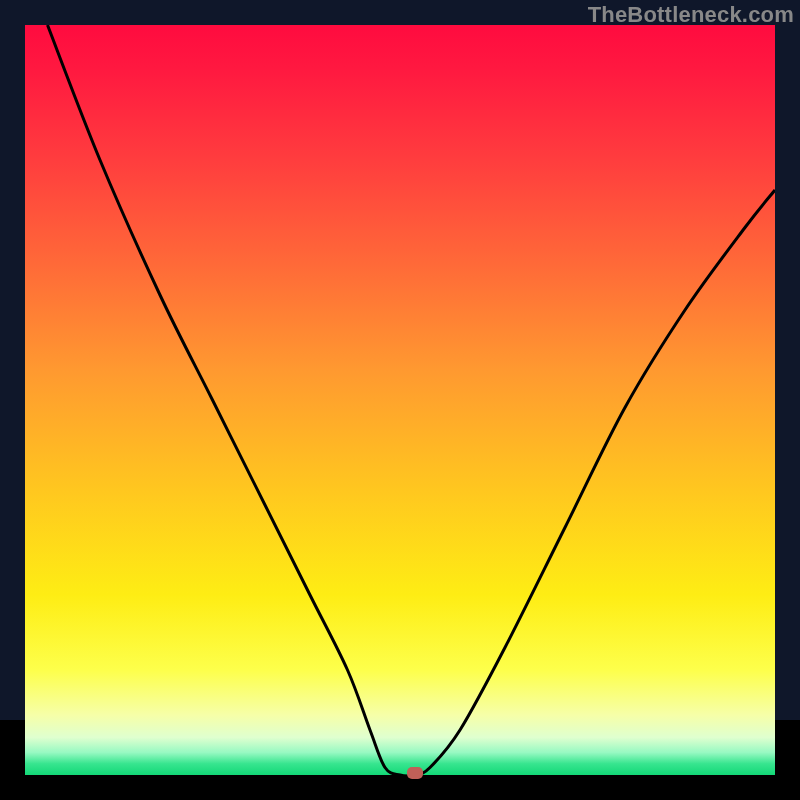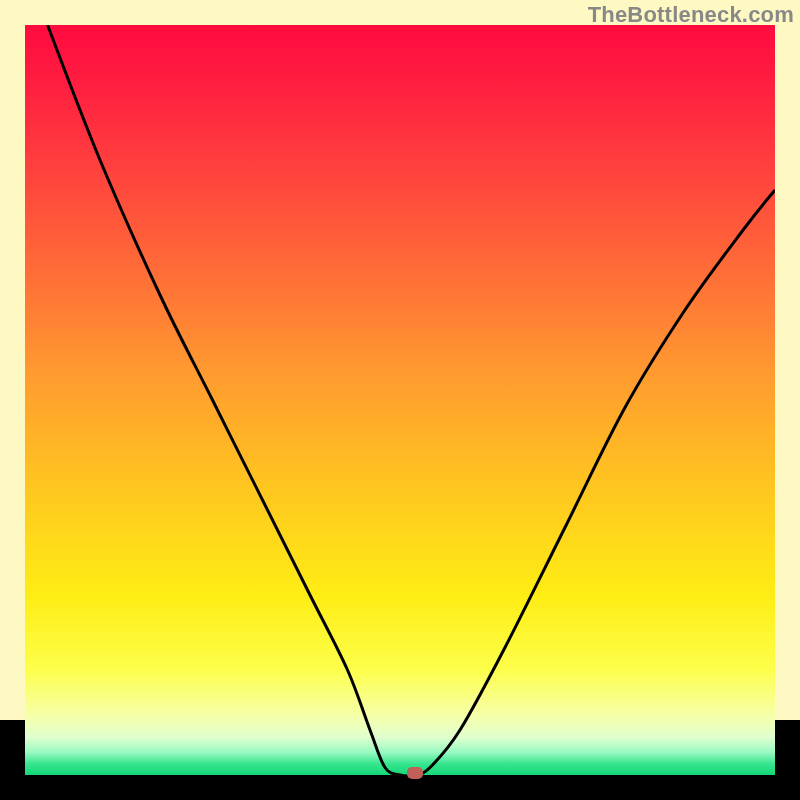--- a/index.html
+++ b/index.html
@@ -9,21 +9,21 @@
     height: 800px;
     background: #000;
     overflow: hidden;
   }
   .frame {
     position: absolute;
     top: 0;
     left: 0;
     width: 800px;
     height: 720px;
-    background: #fef9c3;
+    background: #0f172a;
   }
   .plot {
     position: absolute;
     left: 25px;
     top: 25px;
     width: 750px;
     height: 750px;
     background: linear-gradient(to bottom,
       #ff0b3f 0%,
       #ff1940 6%,

